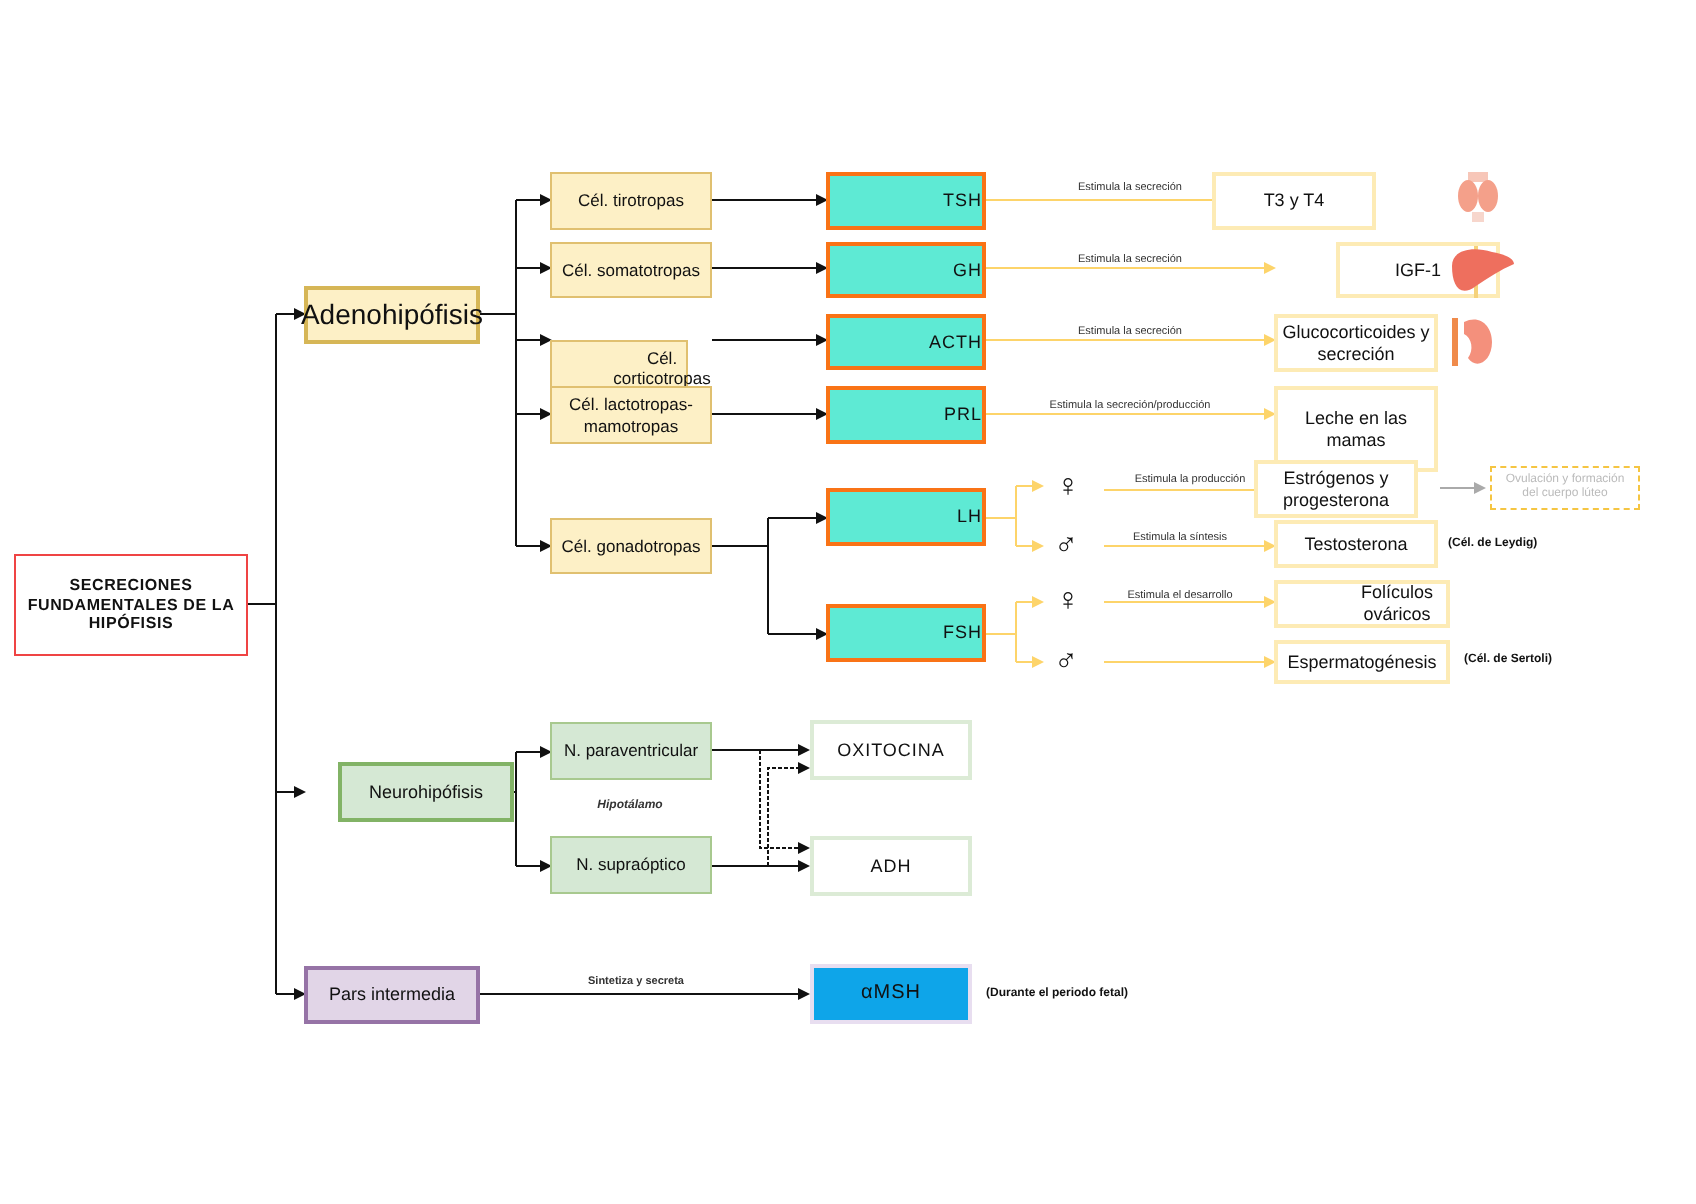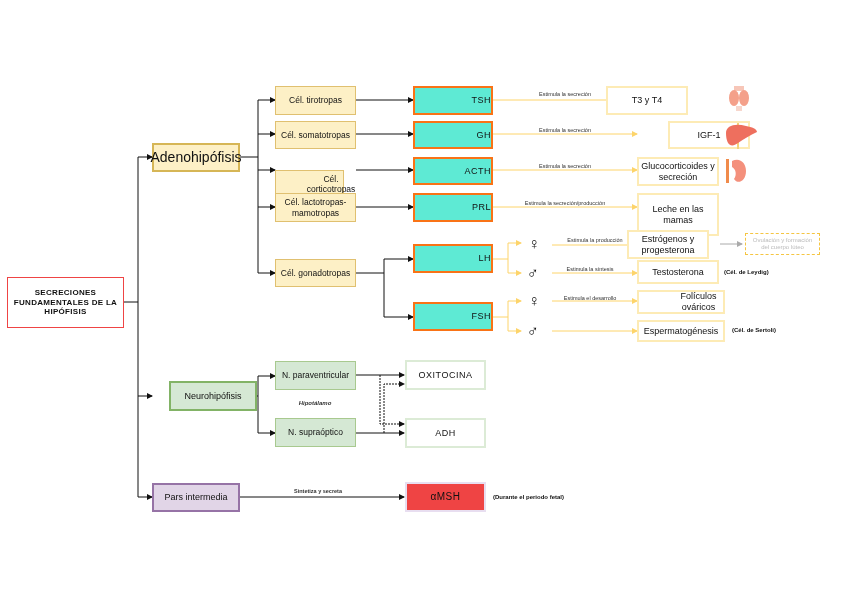--- a/index.html
+++ b/index.html
@@ -8,21 +8,21 @@
   .box{position:absolute;box-sizing:border-box;display:flex;align-items:center;justify-content:center;text-align:center;line-height:1.2;}
   .root{border:1px solid #ef4444;background:#fff;font-size:8px;font-weight:bold;letter-spacing:0.3px;}
   .adeno{background:#fdf0c6;border:2px solid #d6b656;font-size:14px;}
   .cell{background:#fdf0c6;border:1px solid #e0c070;font-size:8.5px;}
   .horm{background:#5eead4;border:2px solid #f97316;font-size:9px;letter-spacing:0.5px;justify-content:flex-end;}
   .target{background:#fff;border:2px solid #fdebb5;font-size:9px;}
   .neuro{background:#d5e8d4;border:2px solid #82b366;font-size:9px;}
   .ncell{background:#d5e8d4;border:1px solid #a8c98f;font-size:8.5px;}
   .nhorm{background:#fff;border:2px solid #dcebd6;font-size:9px;letter-spacing:0.5px;}
   .pars{background:#e1d5e7;border:2px solid #9673a6;font-size:9px;}
-  .phorm{background:#ef4444;border:2px solid #e8def0;font-size:10px;letter-spacing:0.5px;justify-content:center;}
+  .phorm{background:#0ea5e9;border:2px solid #e8def0;font-size:10px;letter-spacing:0.5px;justify-content:center;}
   .dashed{background:#fff;border:1px dashed #f5c542;color:#bbb;font-size:6px;}
   .lbl{position:absolute;font-size:5.5px;color:#333;white-space:nowrap;transform:translateX(-50%);}
   .note{position:absolute;font-size:6px;font-weight:bold;white-space:nowrap;}
   .sex{position:absolute;font-size:16px;line-height:16px;font-weight:bold;}
   .organ{position:absolute;}
 </style>
 </head>
 <body>
 
 <svg class="lines" width="848" height="602">

